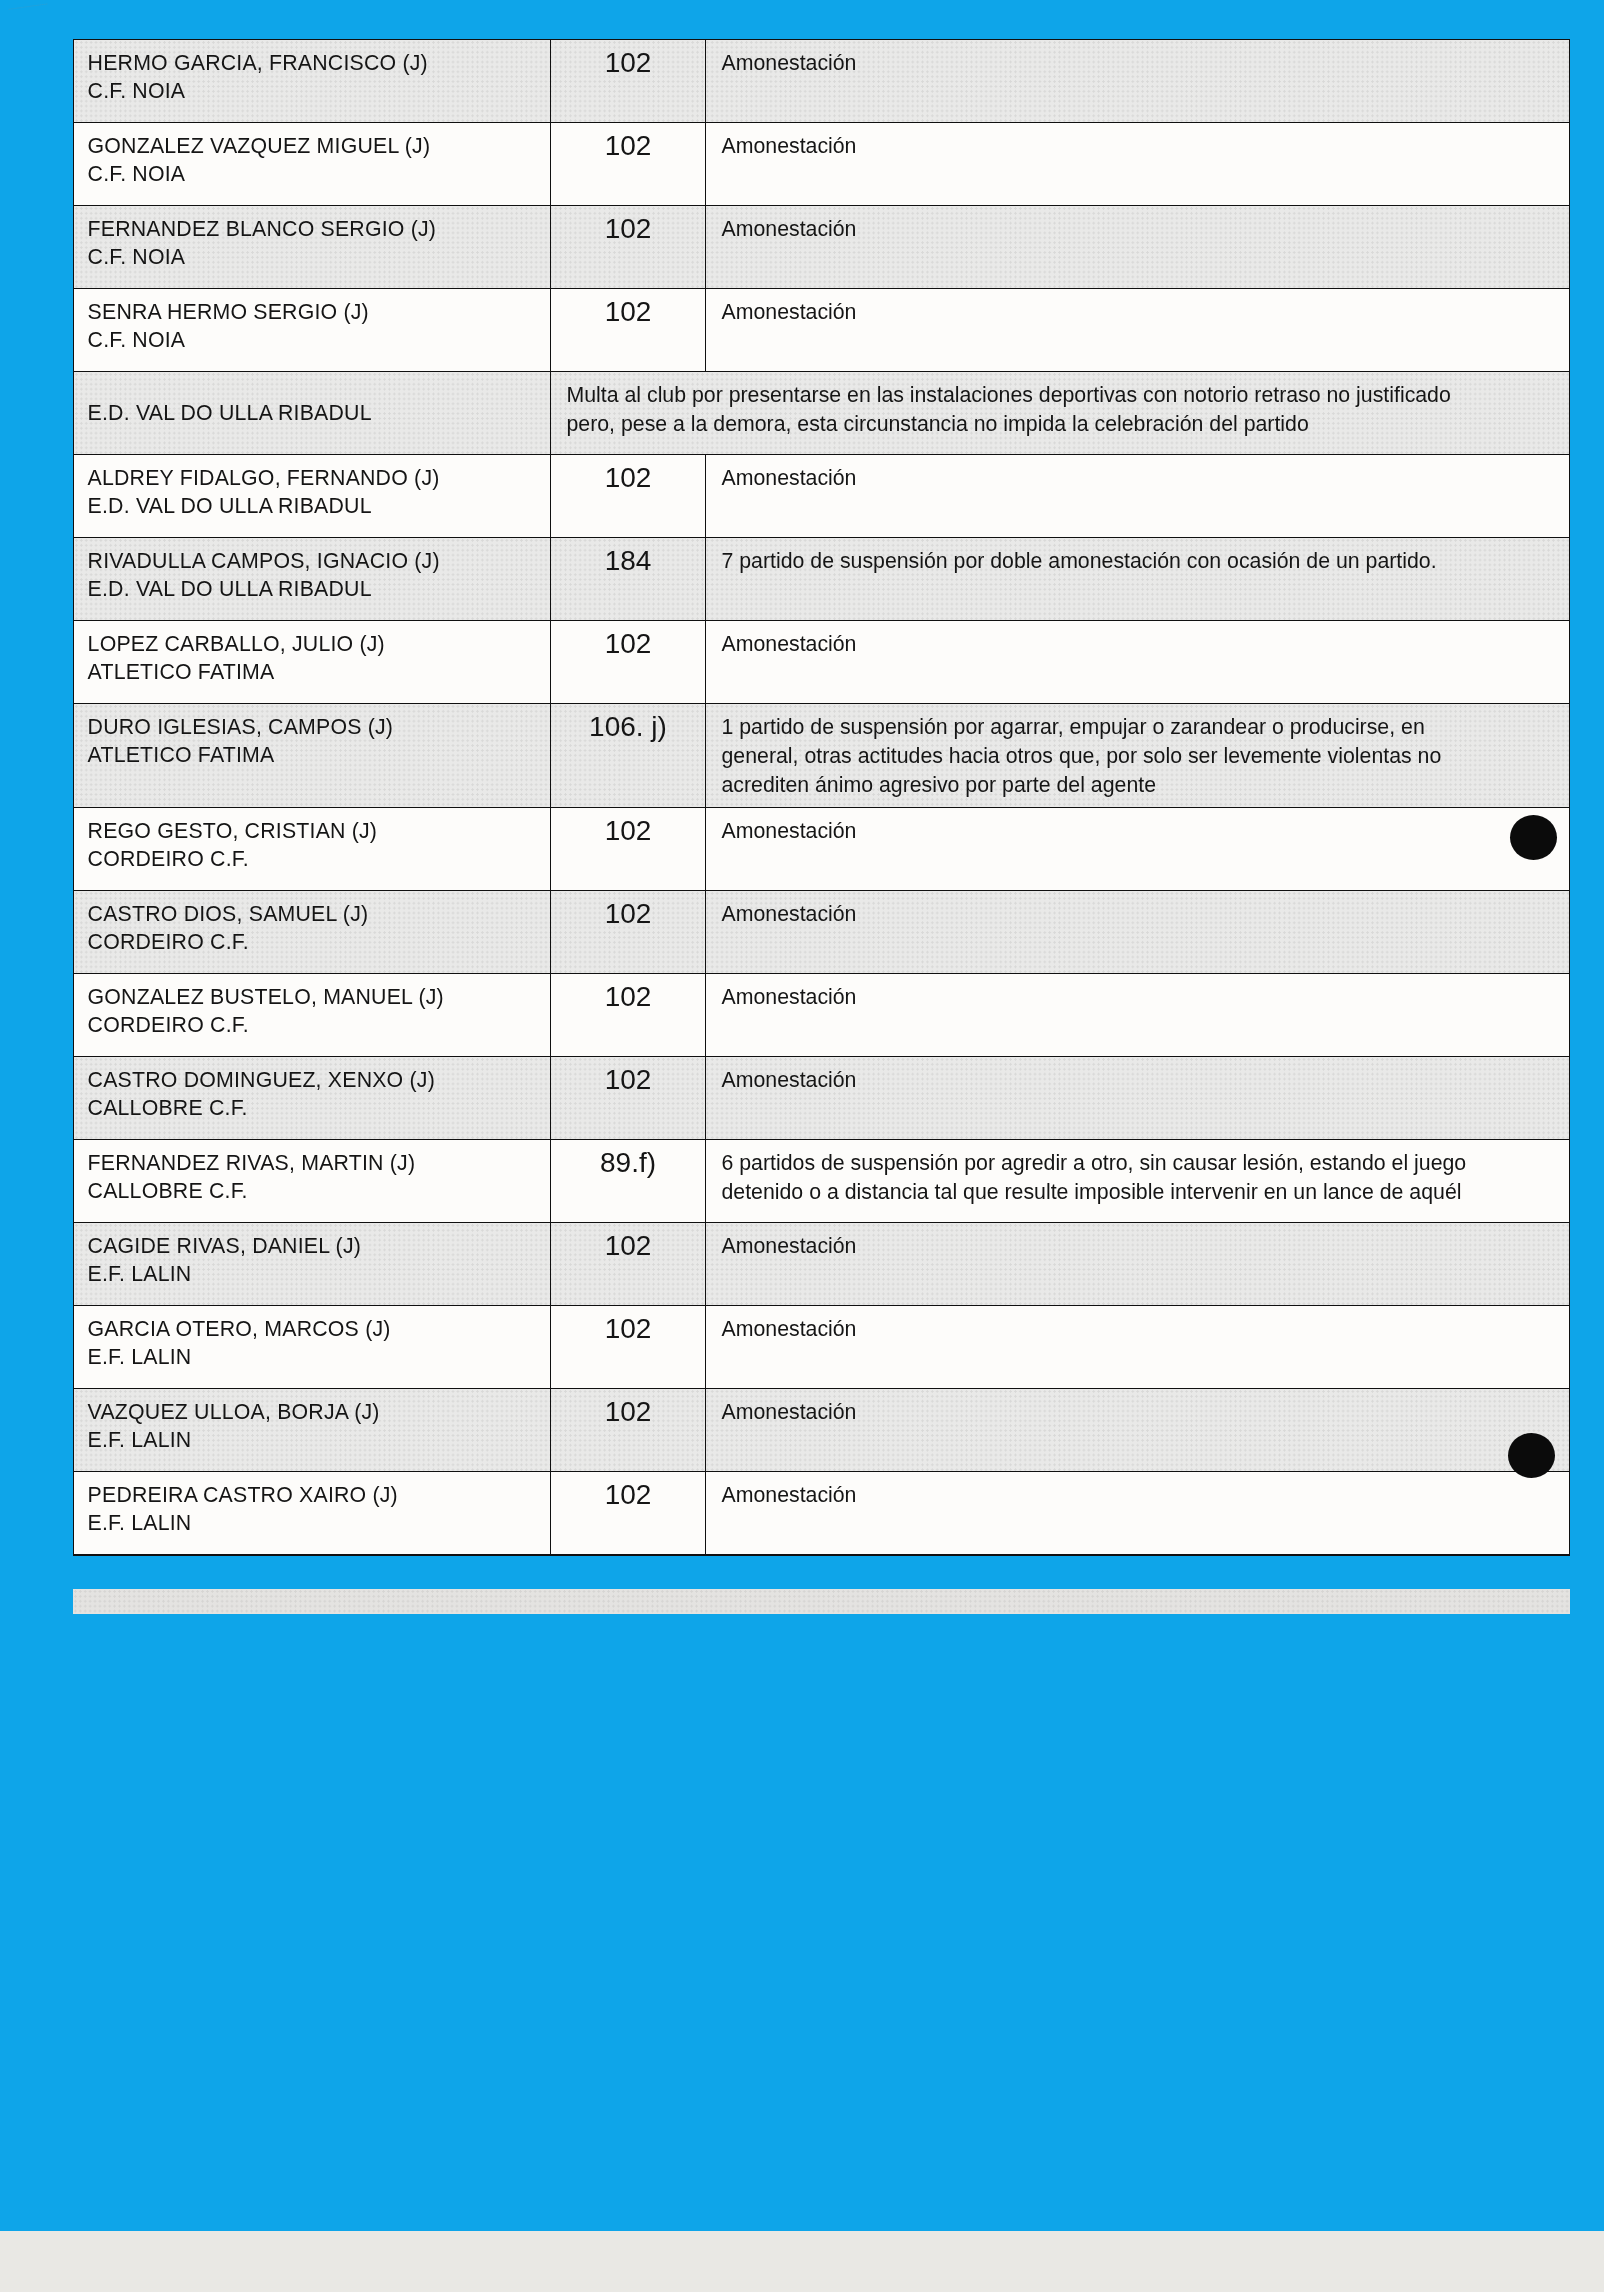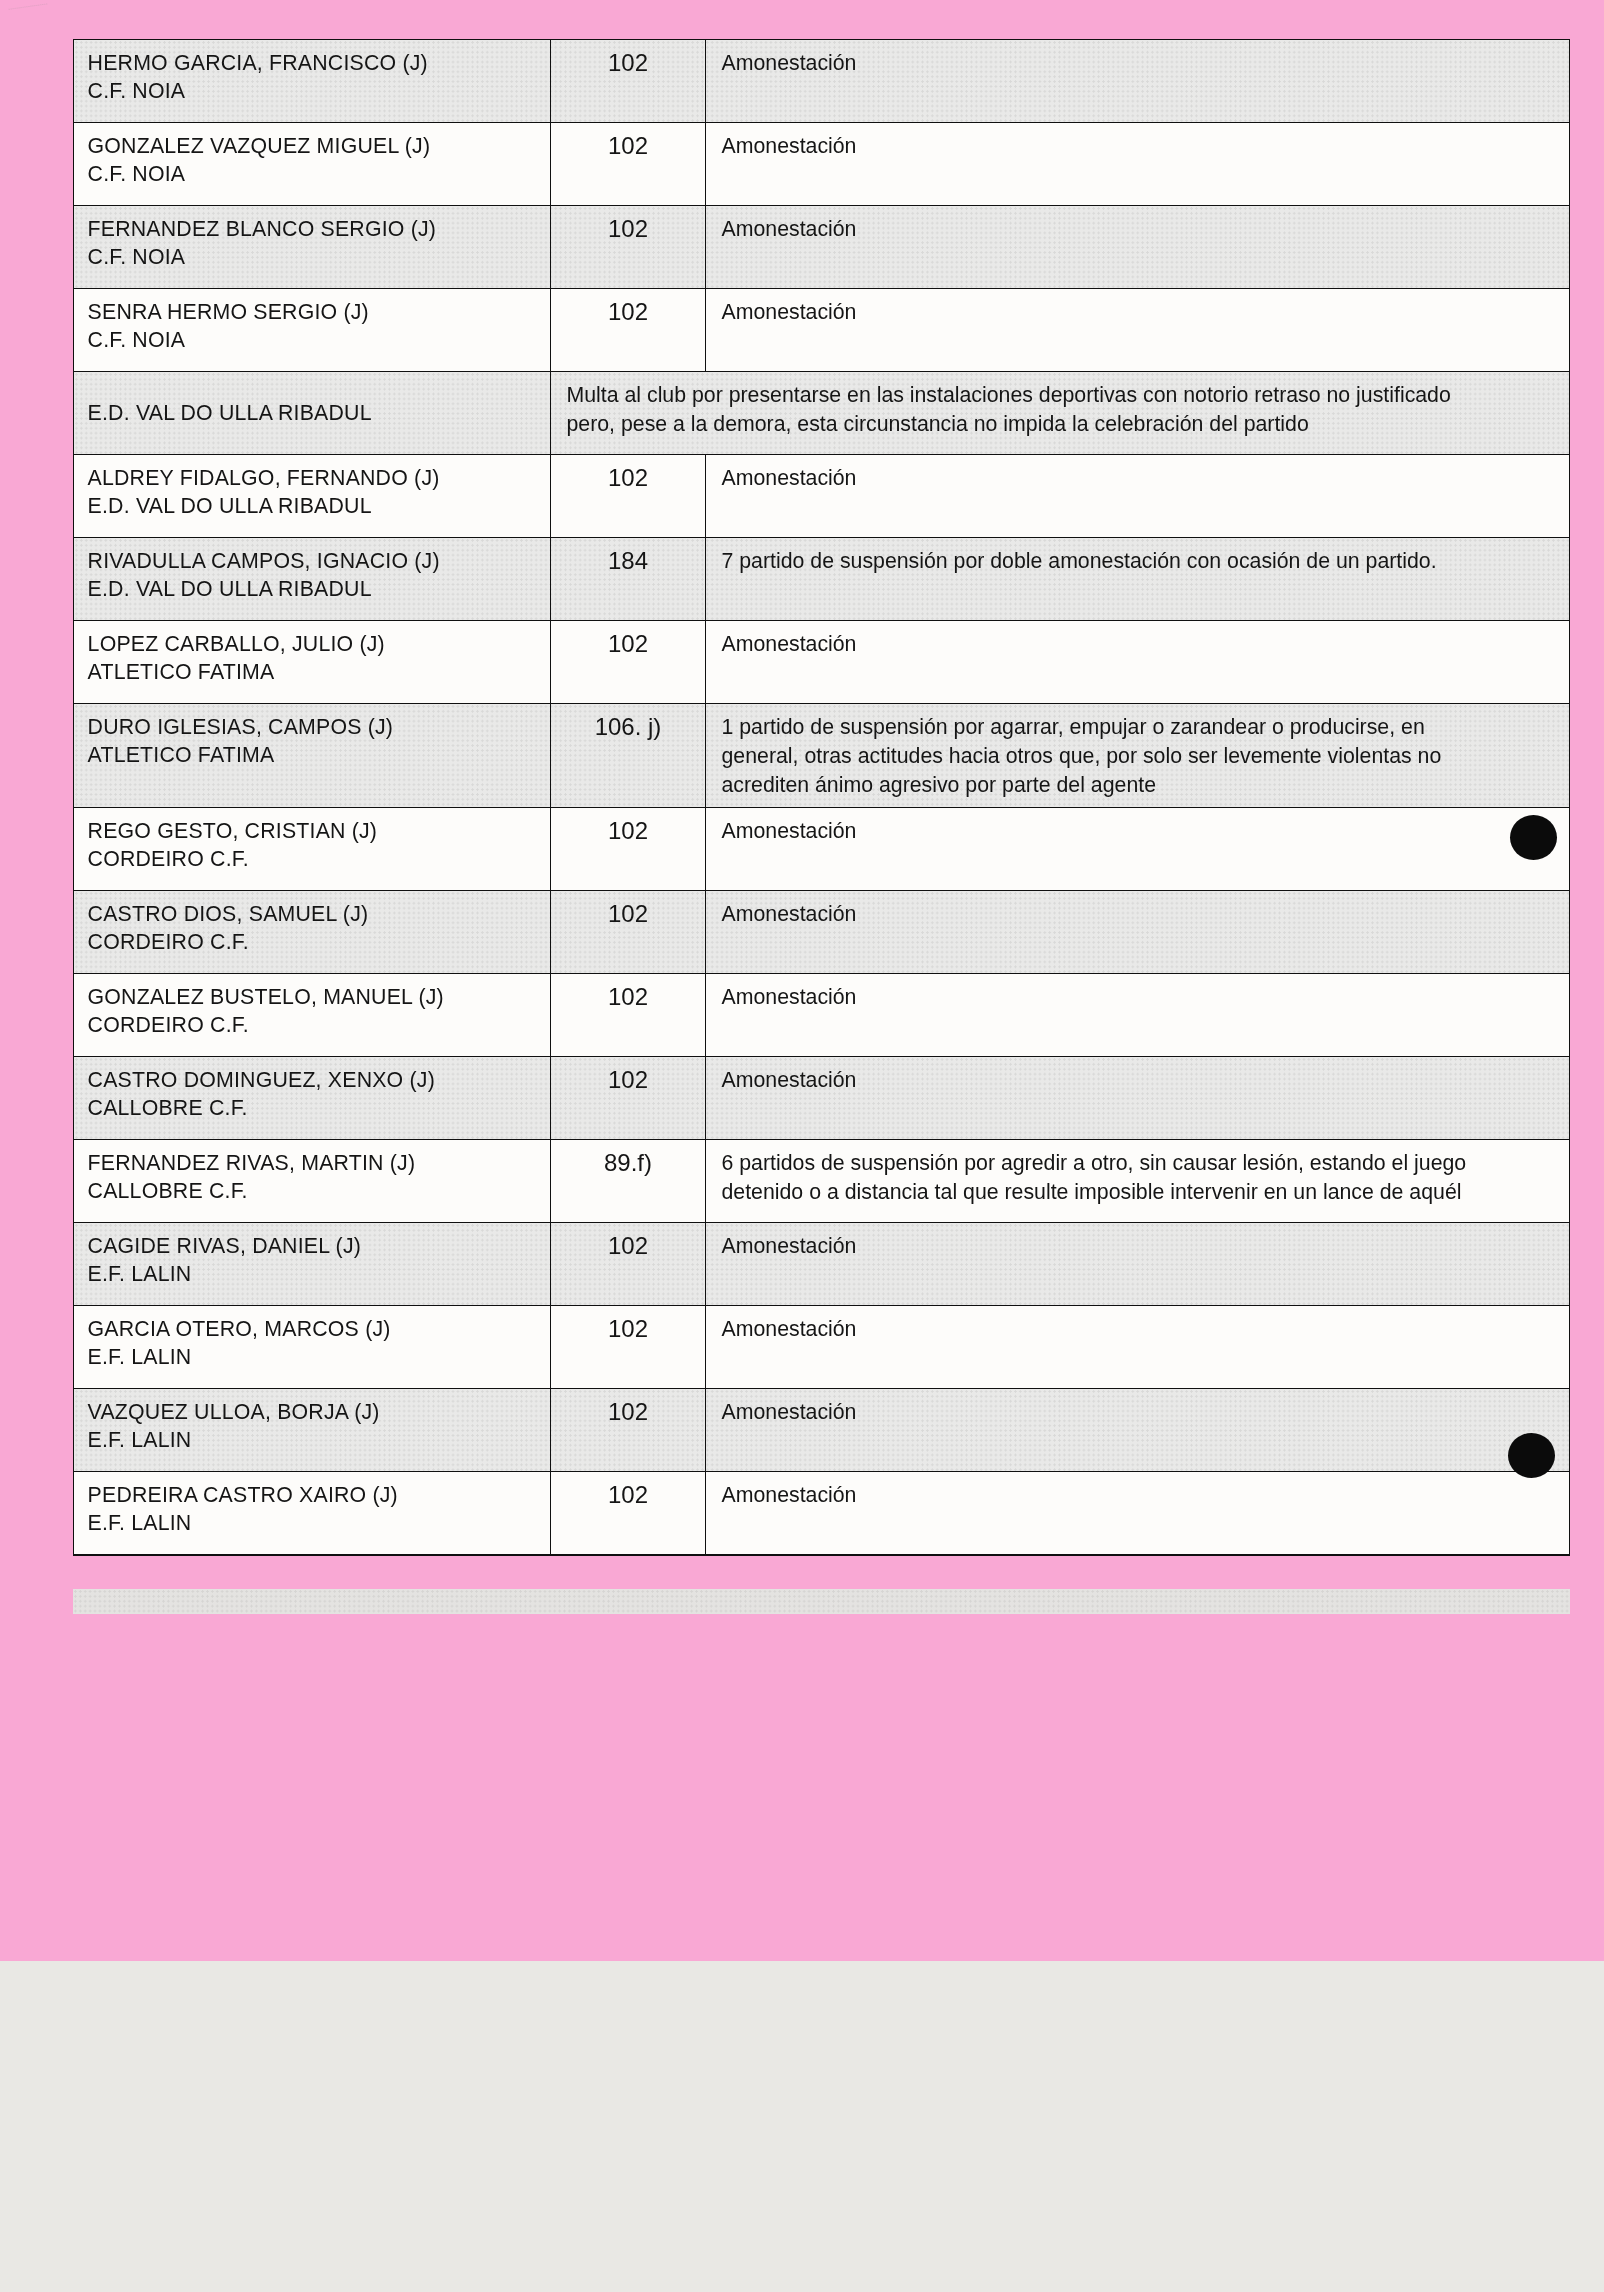--- a/index.html
+++ b/index.html
@@ -2,23 +2,23 @@
 <html><head>
 <meta charset="utf-8">
 <style>
   * { margin: 0; padding: 0; box-sizing: border-box; }
   html, body { background: #e9e8e4; }
   body { font-family: "Liberation Sans", sans-serif; }
 
   .page {
     position: relative;
     width: 1605px;
-    height: 1961px;
+    height: 2231px;
     margin: 0 auto;
-    background: #f9a8d4;
+    background: #0ea5e9;
     overflow: hidden;
     color: #111;
   }
 
   .sanctions-table {
     position: absolute;
     left: 73px;
     top: 39px;
     width: 1497px;
     border: 1.9px solid #101010;
@@ -61,21 +61,21 @@
     padding: 8.7px 68px 7.8px 15.5px;
   }
 
   .player-name, .player-club {
     font-size: 21.3px;
     line-height: 28px;
     letter-spacing: 0.2px;
     color: #151515;
   }
   .article-number {
-    font-size: 24px;
+    font-size: 28px;
     line-height: 28px;
     color: #151515;
     text-align: center;
   }
   .sanction-text {
     font-size: 21.3px;
     line-height: 29px;
     color: #151515;
   }
 

